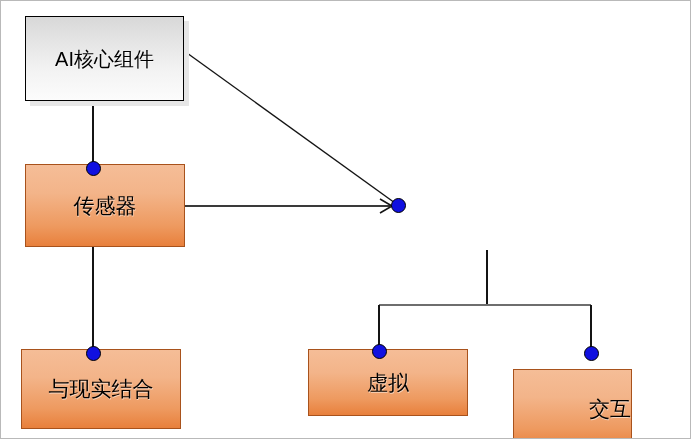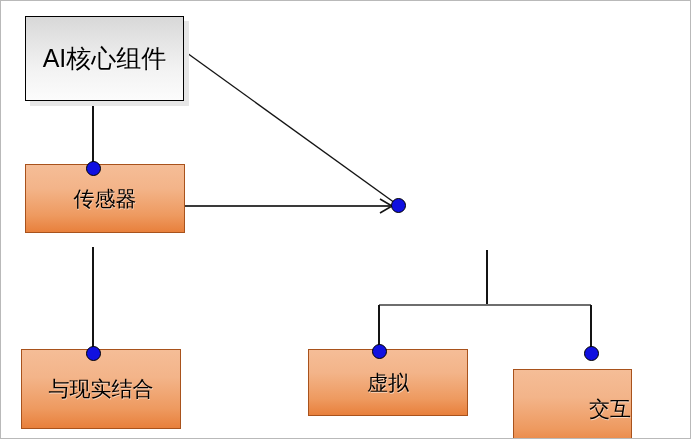--- a/index.html
+++ b/index.html
@@ -42,21 +42,21 @@
     color: #000000;
     text-shadow: 0.6px 0.6px 0 rgba(255,255,255,0.55);
   }
   
   .node.root {
     background: linear-gradient(180deg, #d8d8d8 0%, #e4e4e4 28%, #f2f2f2 62%, #fcfcfc 100%);
     border: 1.5px solid #000000;
     box-shadow: 5px 5px 0 0 #e6e6e6;
   }
   .node.root .node-label {
-    font-size: 25px;
+    font-size: 20px;
   }
   
   .node.proc {
     background: linear-gradient(180deg, #f5bd97 0%, #f3b489 35%, #ee9a60 75%, #e8803c 100%);
     border: 1.5px solid #a8521c;
   }
   .node.proc .node-label {
     font-size: 21px;
   }
   .port {
@@ -92,21 +92,21 @@
 
     <line x1="378" y1="304" x2="378" y2="350" stroke="#141414" stroke-width="2"></line>
 
     <line x1="590" y1="304" x2="590" y2="350" stroke="#141414" stroke-width="2"></line>
   </svg>
 
   <div class="node root" style="left:24px; top:15px; width:159px; height:85px;">
     <span class="node-label">AI核心组件</span>
   </div>
 
-  <div class="node proc" style="left:24px; top:163px; width:160px; height:69px;">
+  <div class="node proc" style="left:24px; top:163px; width:160px; height:83px;">
     <span class="node-label">传感器</span>
   </div>
   <span class="port" style="left:92px; top:167px;"></span>
 
   <span class="port" style="left:397px; top:204px;"></span>
 
   <div class="node proc" style="left:20px; top:348px; width:160px; height:80px;justify-content:center;">
     <span class="node-label">与现实结合</span>
   </div>
   <span class="port" style="left:92px; top:352px;"></span>

